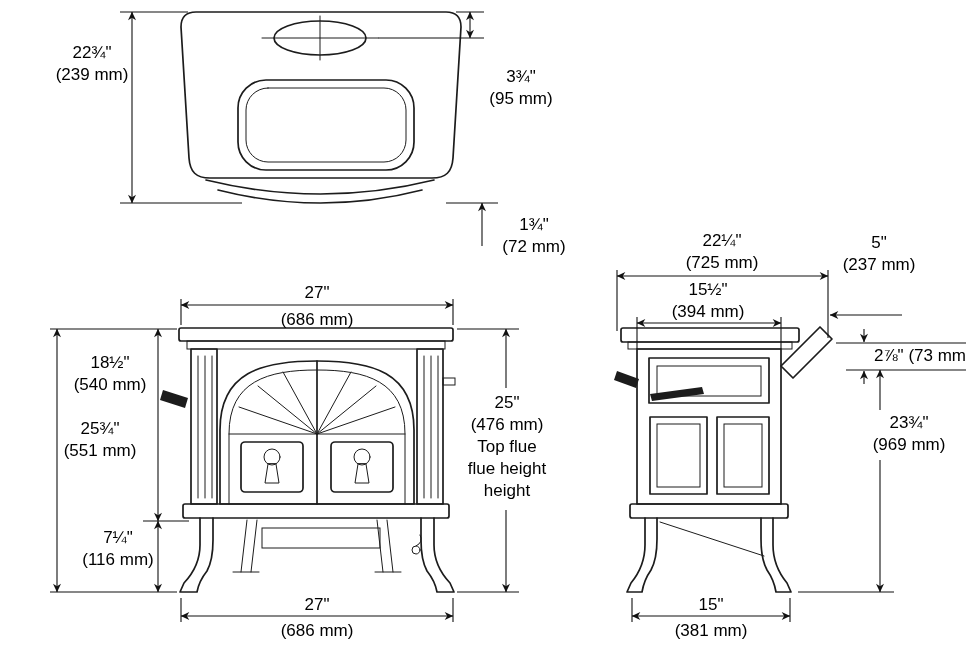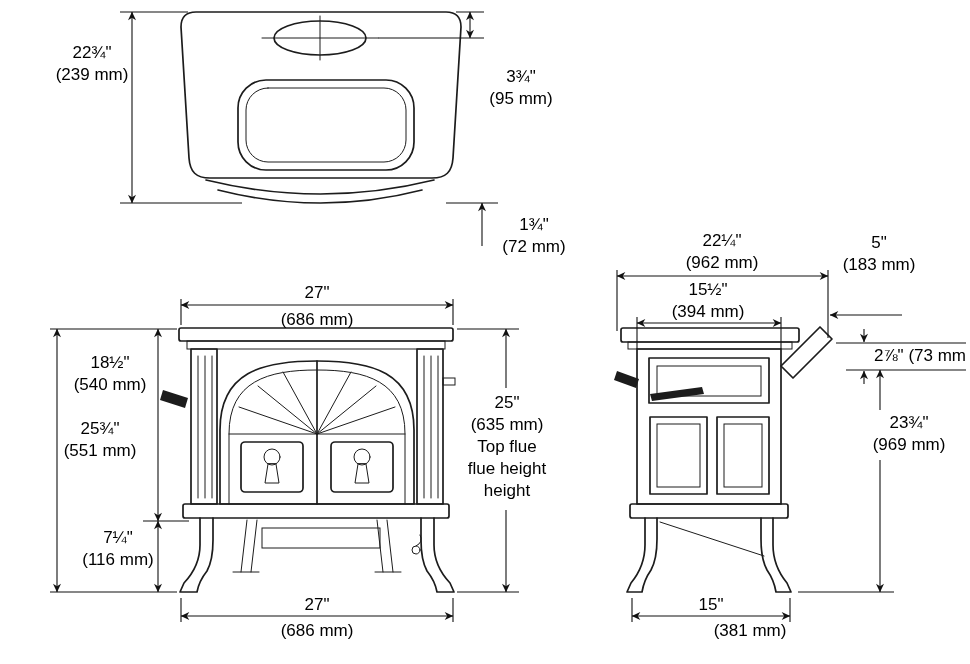--- a/index.html
+++ b/index.html
@@ -149,57 +149,57 @@
     <div>(551 mm)</div>
   </div>
 
   <div class="dim-label" style="left:118px; top:527px;">
     <div>7¼"</div>
     <div>(116 mm)</div>
   </div>
 
   <div class="dim-label" style="left:507px; top:392px;">
     <div>25"</div>
-    <div>(635 mm)</div>
+    <div>(476 mm)</div>
     <div>Top flue</div>
     <div>flue height</div>
     <div>height</div>
   </div>
 
   <div class="dim-label" style="left:317px; top:594px;">
     <div>27"</div>
   </div>
   <div class="dim-label" style="left:317px; top:620px;">
     <div>(686 mm)</div>
   </div>
 
   <div class="dim-label" style="left:722px; top:230px;">
     <div>22¼"</div>
-    <div>(962 mm)</div>
+    <div>(725 mm)</div>
   </div>
 
   <div class="dim-label" style="left:879px; top:232px;">
     <div>5"</div>
-    <div>(183 mm)</div>
+    <div>(237 mm)</div>
   </div>
 
   <div class="dim-label" style="left:708px; top:279px;">
     <div>15½"</div>
     <div>(394 mm)</div>
   </div>
 
   <div class="dim-label" style="left:920px; top:345px;">
     <div>2⅞" (73 mm</div>
   </div>
 
   <div class="dim-label" style="left:909px; top:412px;">
     <div>23¾"</div>
     <div>(969 mm)</div>
   </div>
 
   <div class="dim-label" style="left:711px; top:594px;">
     <div>15"</div>
   </div>
-  <div class="dim-label" style="left:750px; top:620px;">
+  <div class="dim-label" style="left:711px; top:620px;">
     <div>(381 mm)</div>
   </div>
 
 </div>
 
 </body></html>

